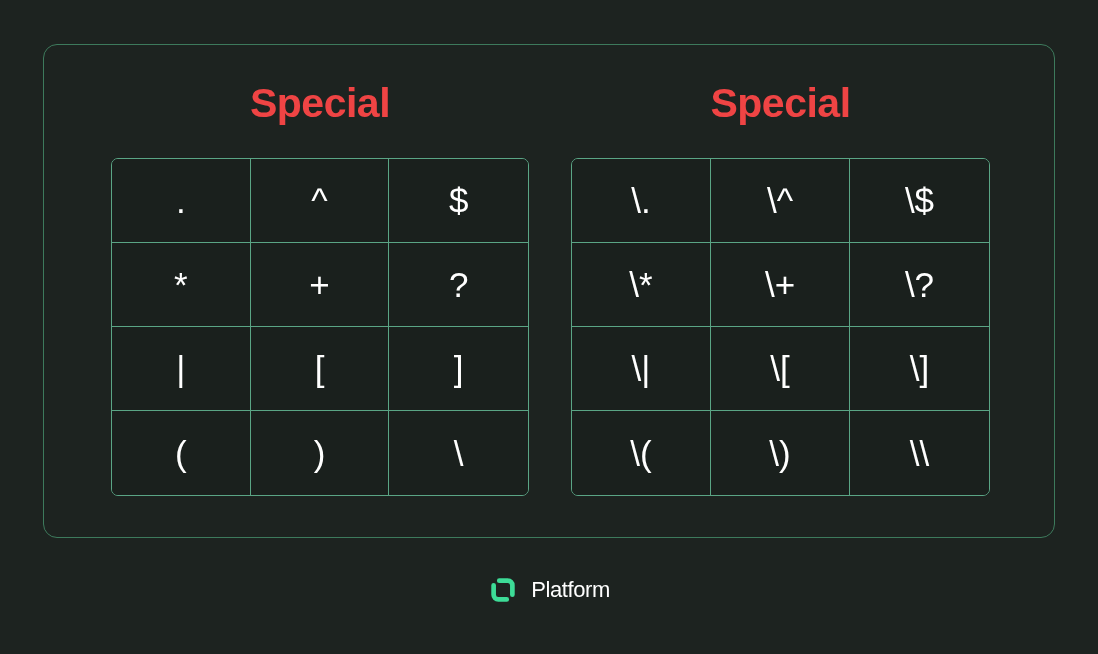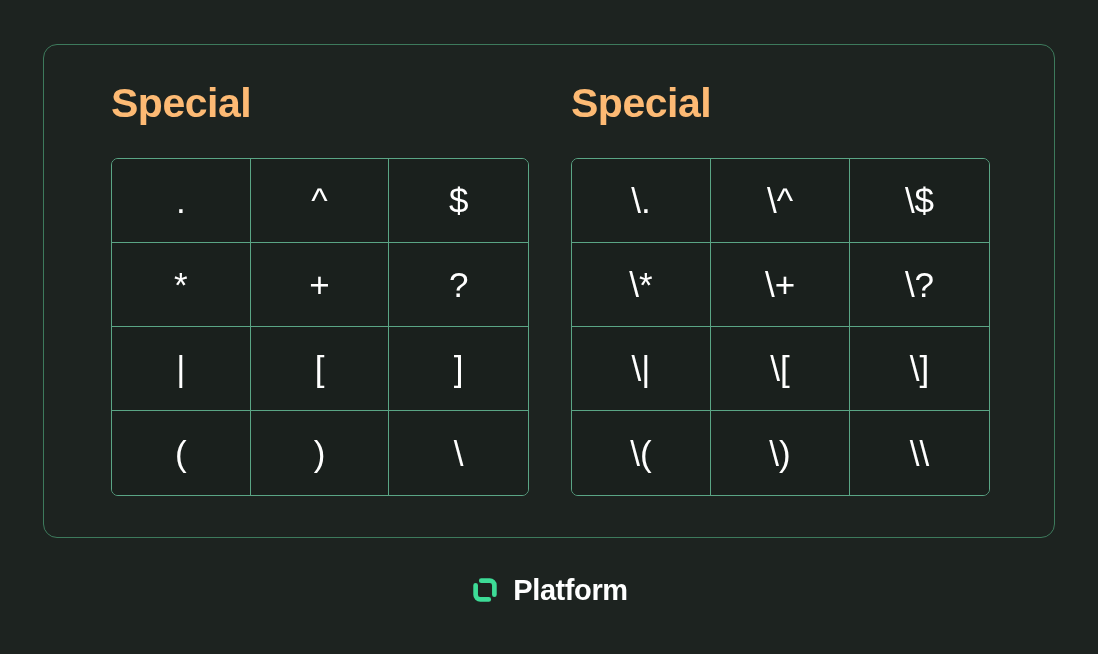--- a/index.html
+++ b/index.html
@@ -47,24 +47,24 @@
   }
 
   .panel-special { left: 67px;  width: 418px; }
   .panel-literal { left: 527px; width: 419px; }
 
   .panel-heading {
     position: absolute;
     top: 38px;
     left: 0;
     width: 100%;
-    text-align: left;
+    text-align: center;
     font-size: 41px;
     font-weight: bold;
-    color: #fdba74;
+    color: #ef4444;
     letter-spacing: -0.5px;
     line-height: 1;
   }
 
   
   .sym-table {
     position: absolute;
     top: 113px;
     left: 0;
     width: 100%;
@@ -107,22 +107,22 @@
     gap: 13px;
   }
 
   .brand-mark {
     width: 30px;
     height: 30px;
     display: block;
   }
 
   .brand-name {
-    font-size: 29px;
-    font-weight: bold;
+    font-size: 22px;
+    font-weight: normal;
     color: #ffffff;
     letter-spacing: -0.4px;
     line-height: 1;
   }
 </style>
 </head>
 <body>
 
 <div id="page-root">
 

